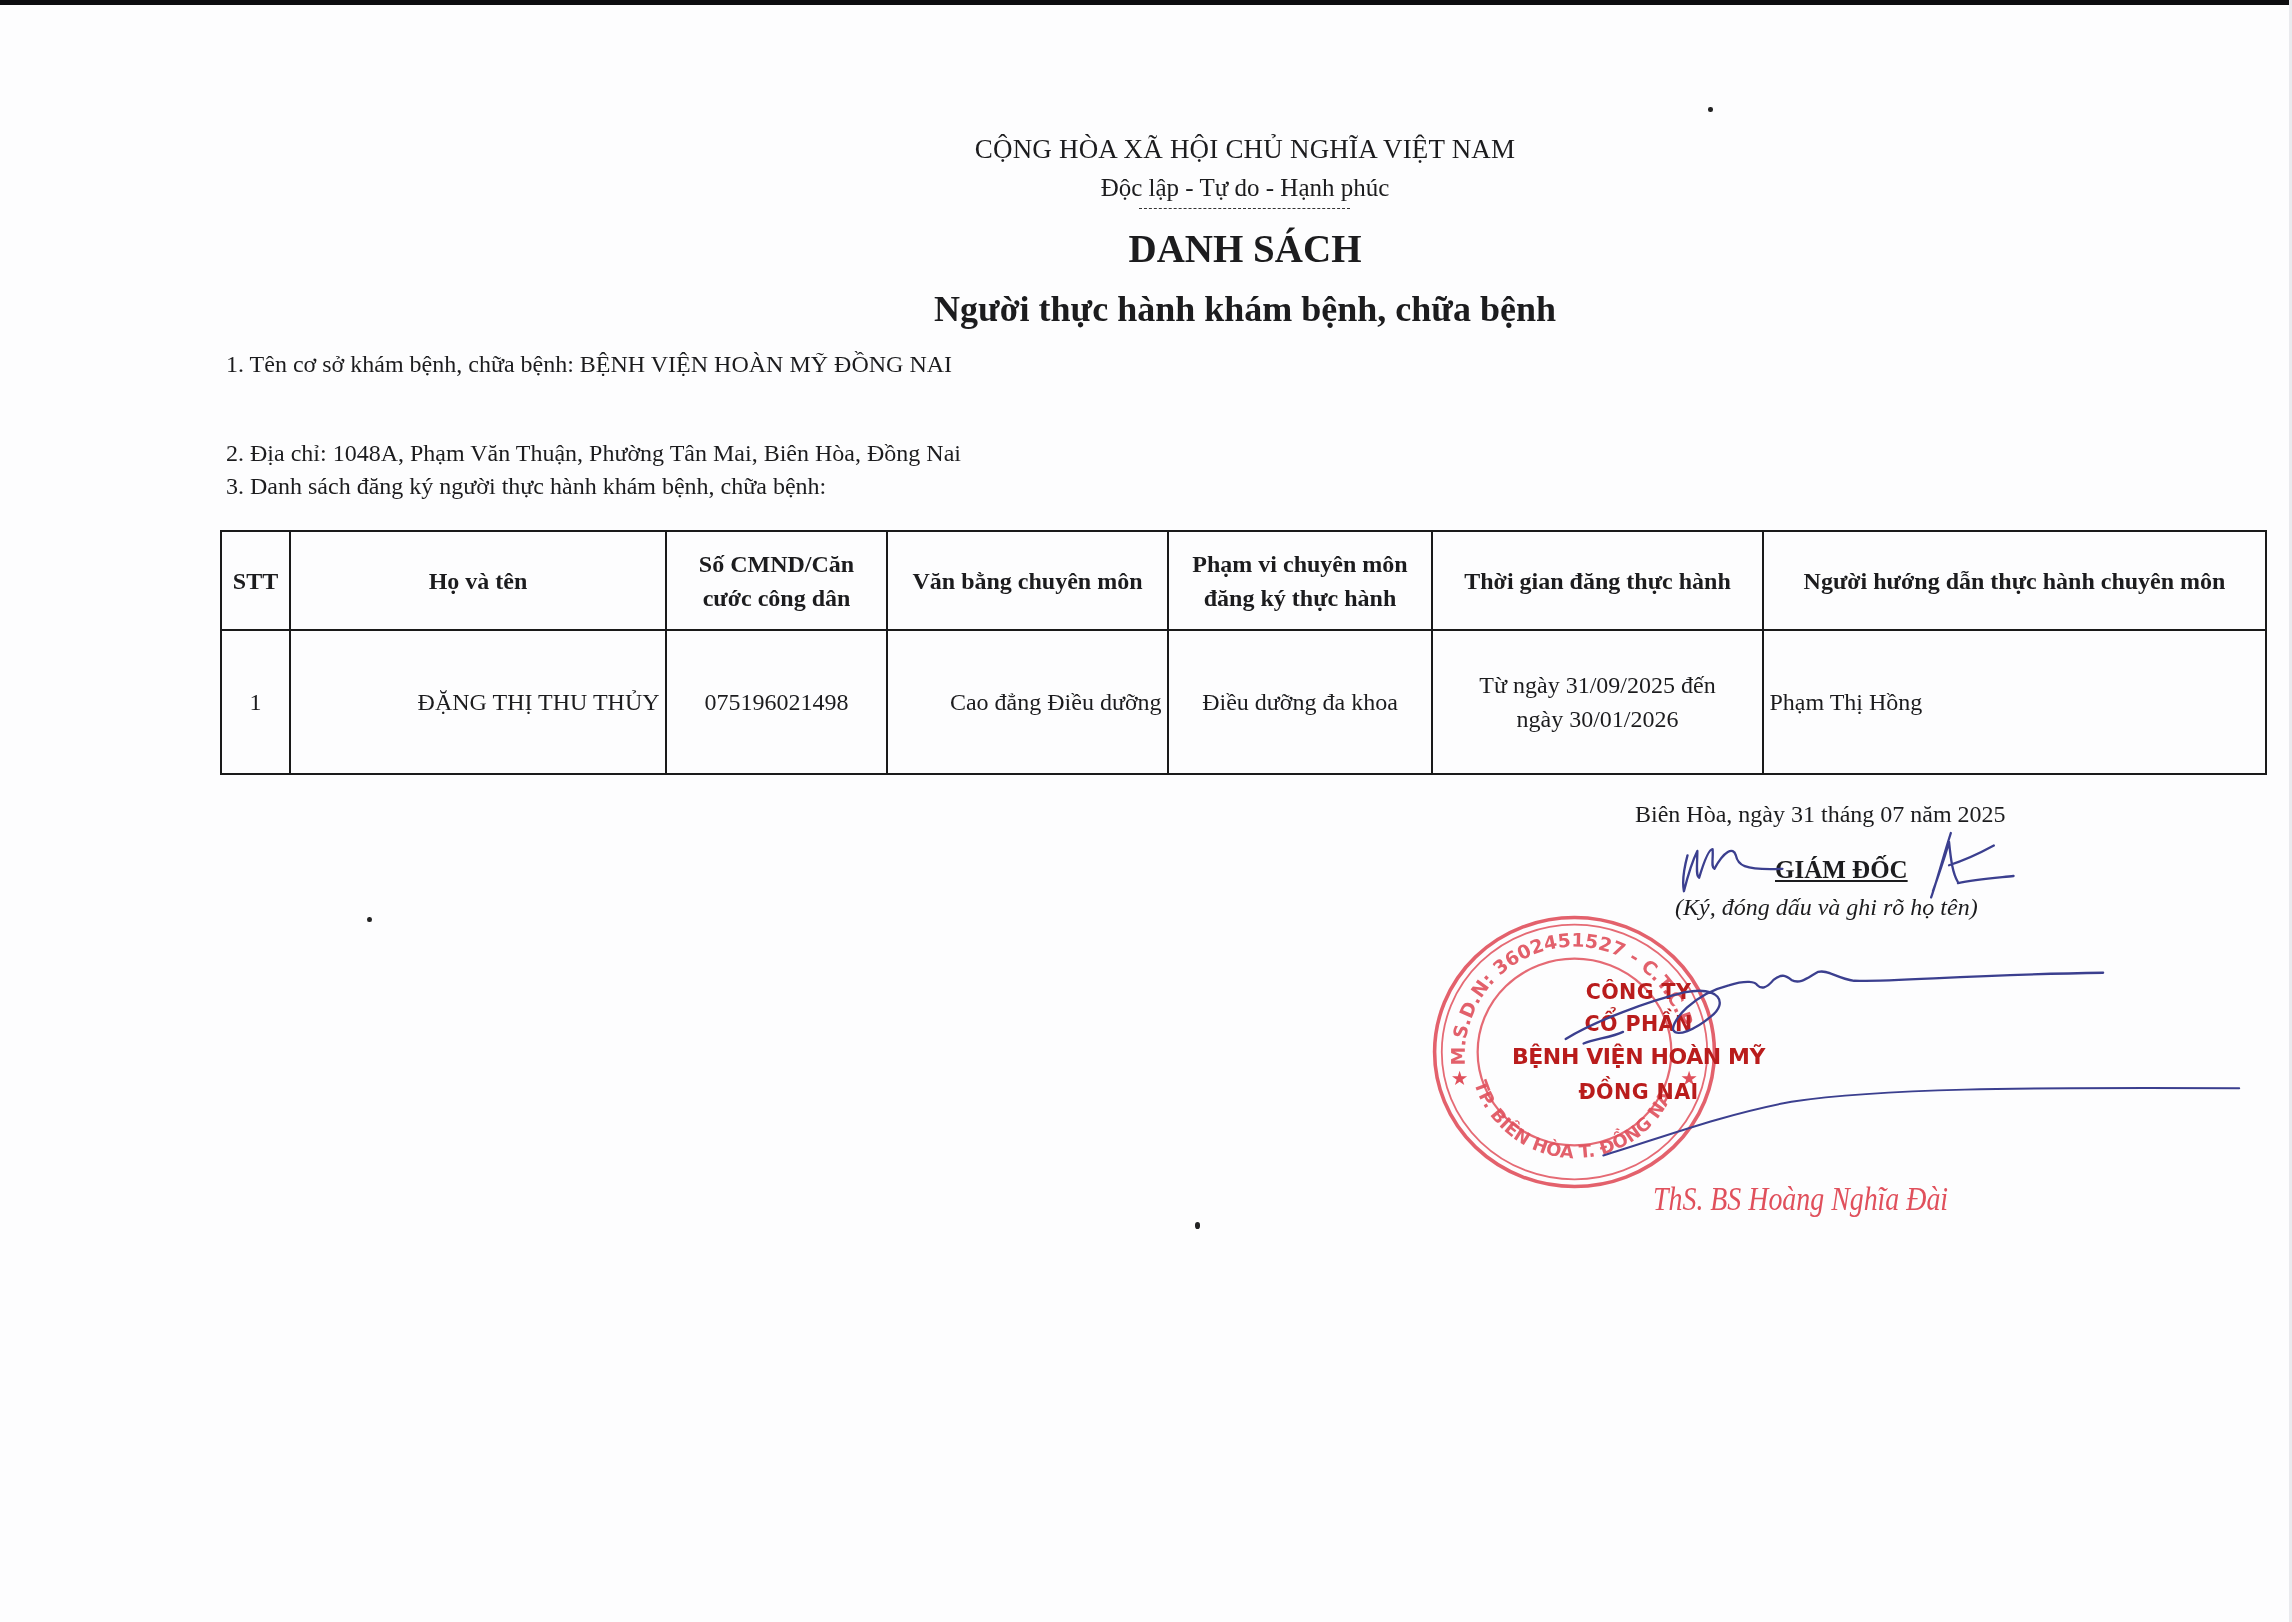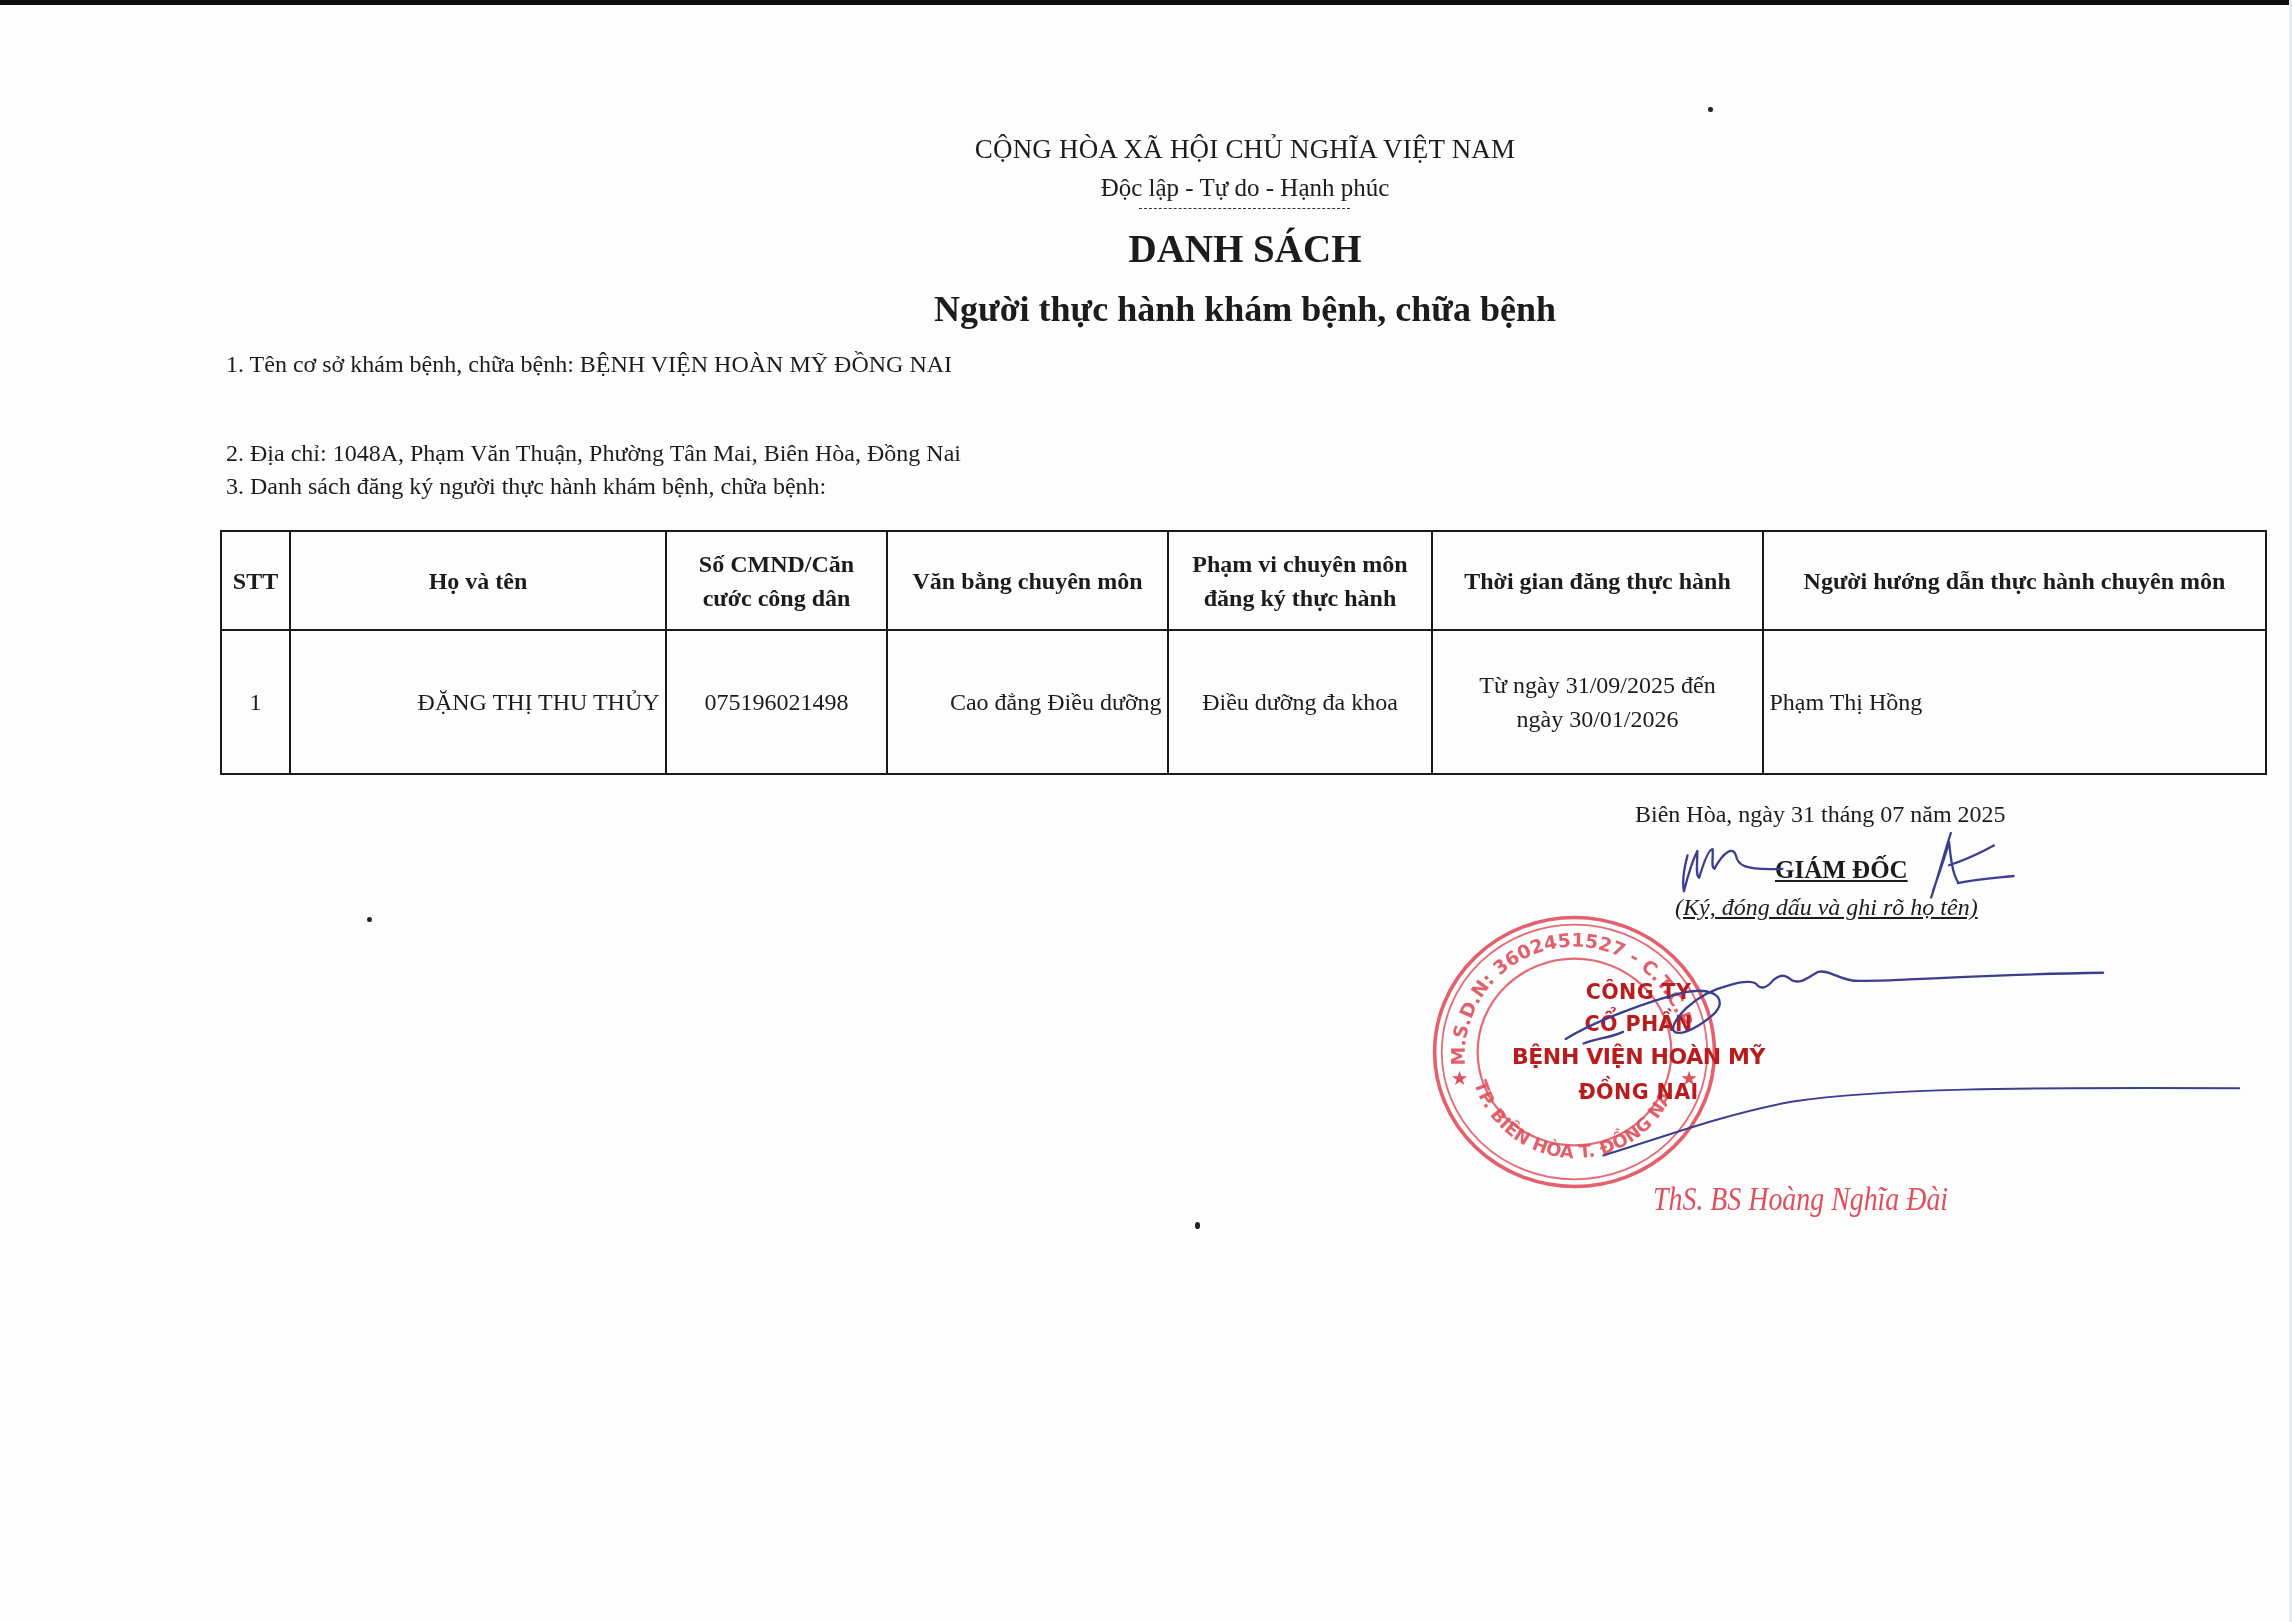--- a/index.html
+++ b/index.html
@@ -108,21 +108,20 @@
       font-size: 25px;
       font-weight: bold;
       text-decoration: underline;
     }
     .sign-note {
       position: absolute;
       left: 1675px;
       top: 894px;
       font-size: 24px;
       font-style: italic;
-      text-decoration: underline;
     }
     .stamp {
       position: absolute;
       left: 1431px;
       top: 913px;
       width: 287px;
       height: 278px;
     }
     .stamp-text {
       position: absolute;

